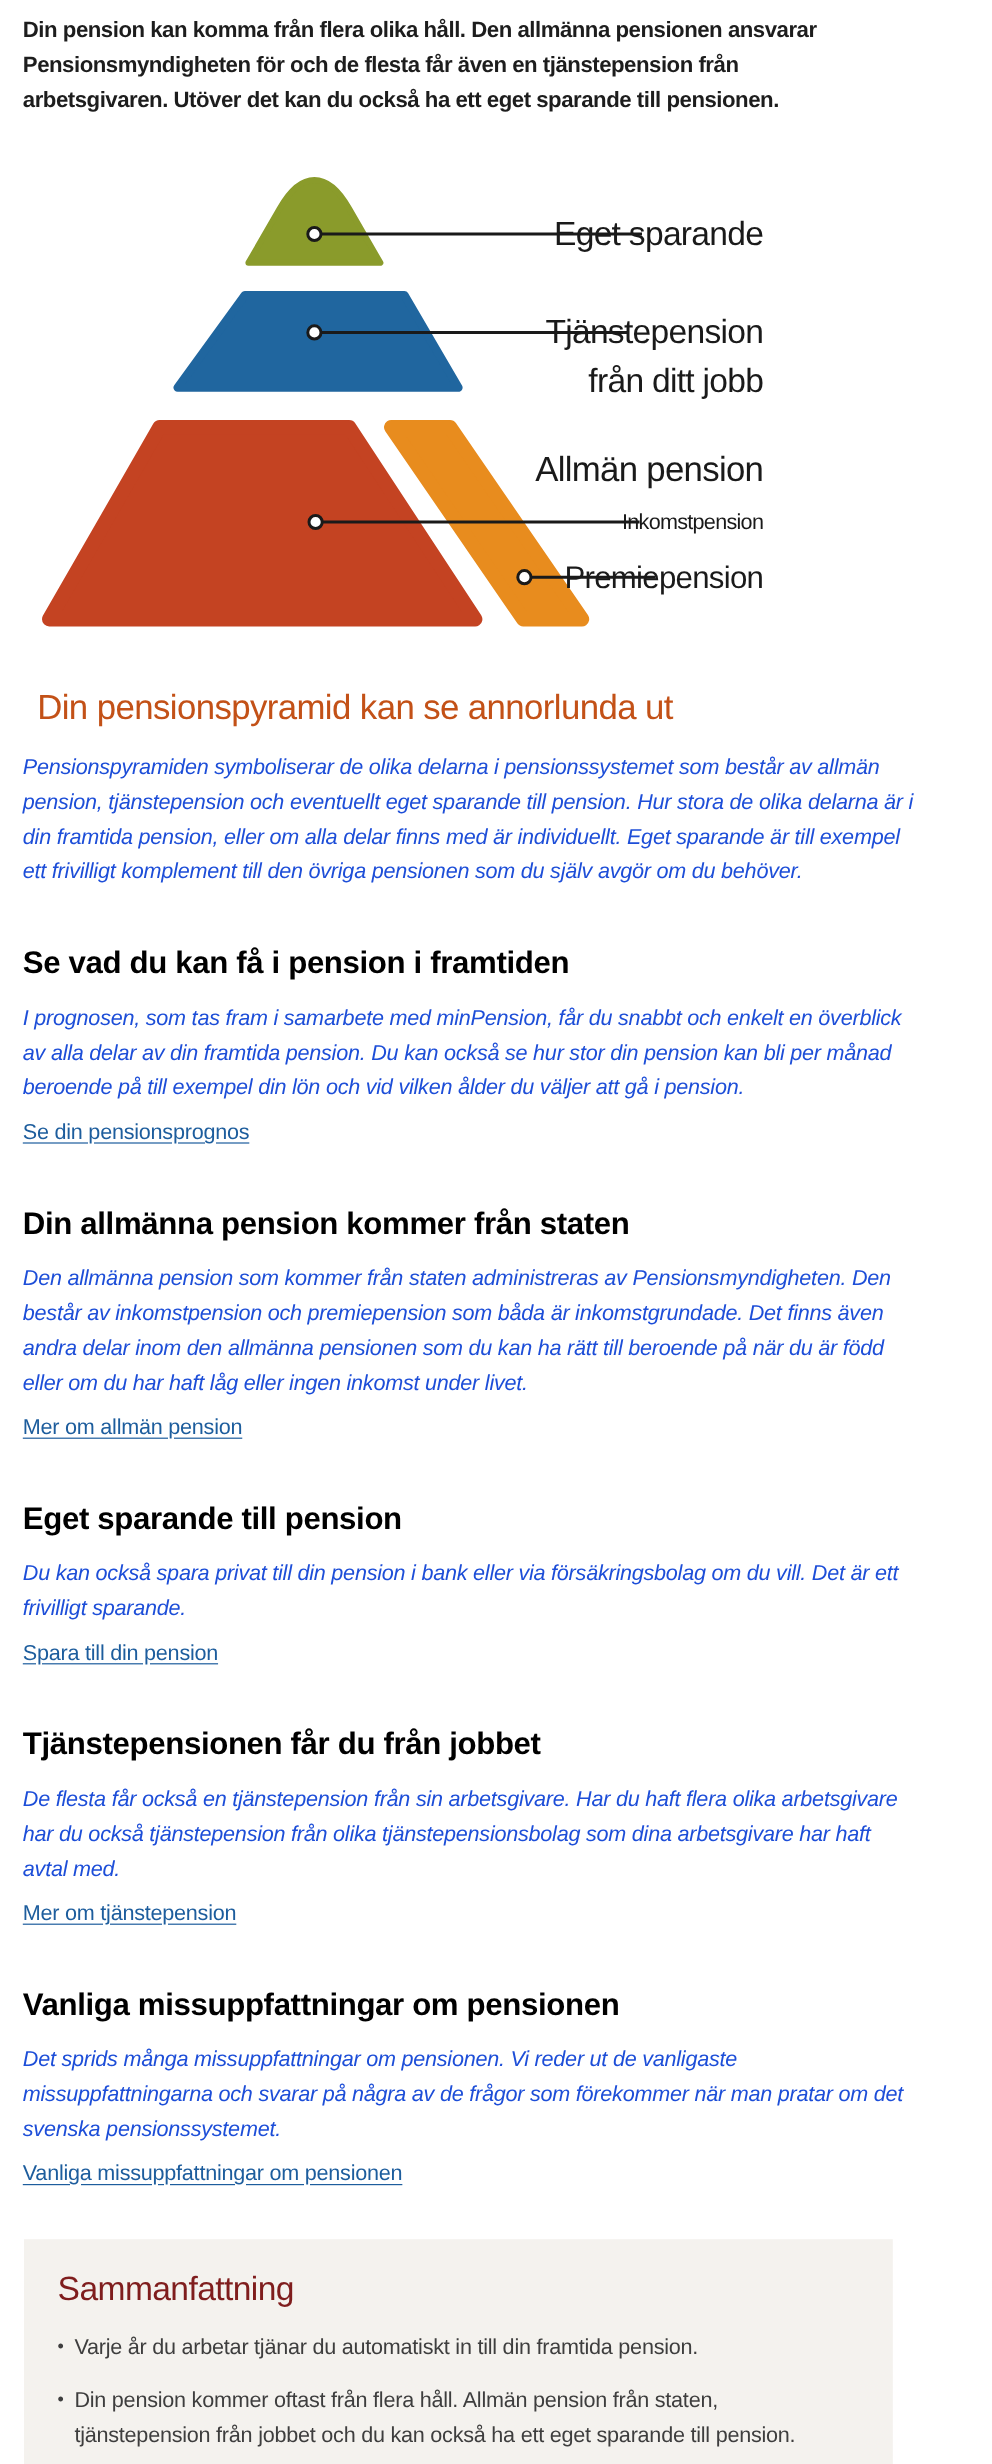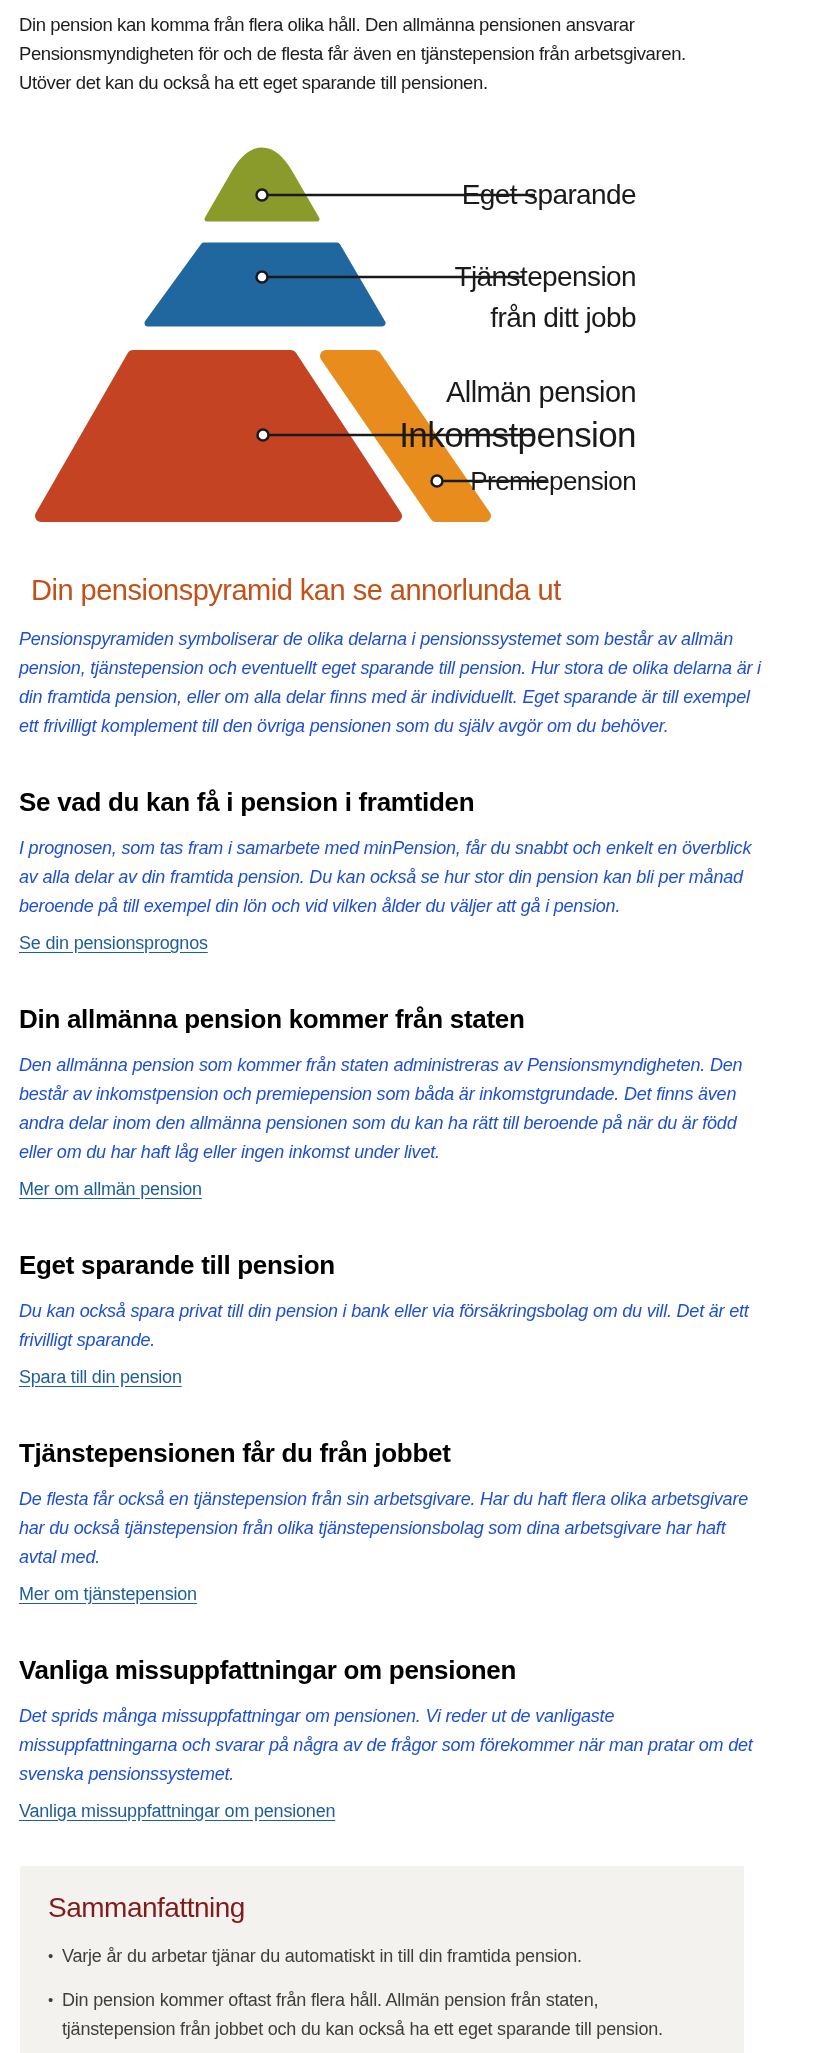--- a/index.html
+++ b/index.html
@@ -9,21 +9,21 @@
     font-family: "Liberation Sans", sans-serif;
     color: #3e3e3e;
     -webkit-font-smoothing: antialiased;
   }
 
   
   .intro {
     margin: 10px 0 0 19px;
     max-width: 712px;
     font-size: 18.5px;
-    font-weight: normal;
+    font-weight: bold;
     line-height: 29px;
     letter-spacing: -0.4px;
     color: #1d1d1d;
   }
 
   
   .figure {
     position: relative;
     width: 740px;
     height: 432px;
@@ -34,21 +34,21 @@
     position: absolute;
     right: 104px;
     text-align: right;
     color: #1a1a1a;
     letter-spacing: -0.6px;
     white-space: nowrap;
   }
   .lbl-eget    { top: 81px;  font-size: 28px; line-height: 34px; }
   .lbl-tjanste { top: 159px; font-size: 28px; line-height: 41px; }
   .lbl-allman  { top: 278px; font-size: 29px; line-height: 34px; }
-  .lbl-inkomst { top: 323px; font-size: 35px; line-height: 30px; }
+  .lbl-inkomst { top: 323px; font-size: 18px; line-height: 30px; }
   .lbl-premie  { top: 369px; font-size: 26px; line-height: 30px; }
 
   
   .content { padding: 0 0 0 19px; }
 
   h1 {
     margin: 45px 0 18px 12px;
     font-size: 29px;
     font-weight: normal;
     letter-spacing: -0.5px;

